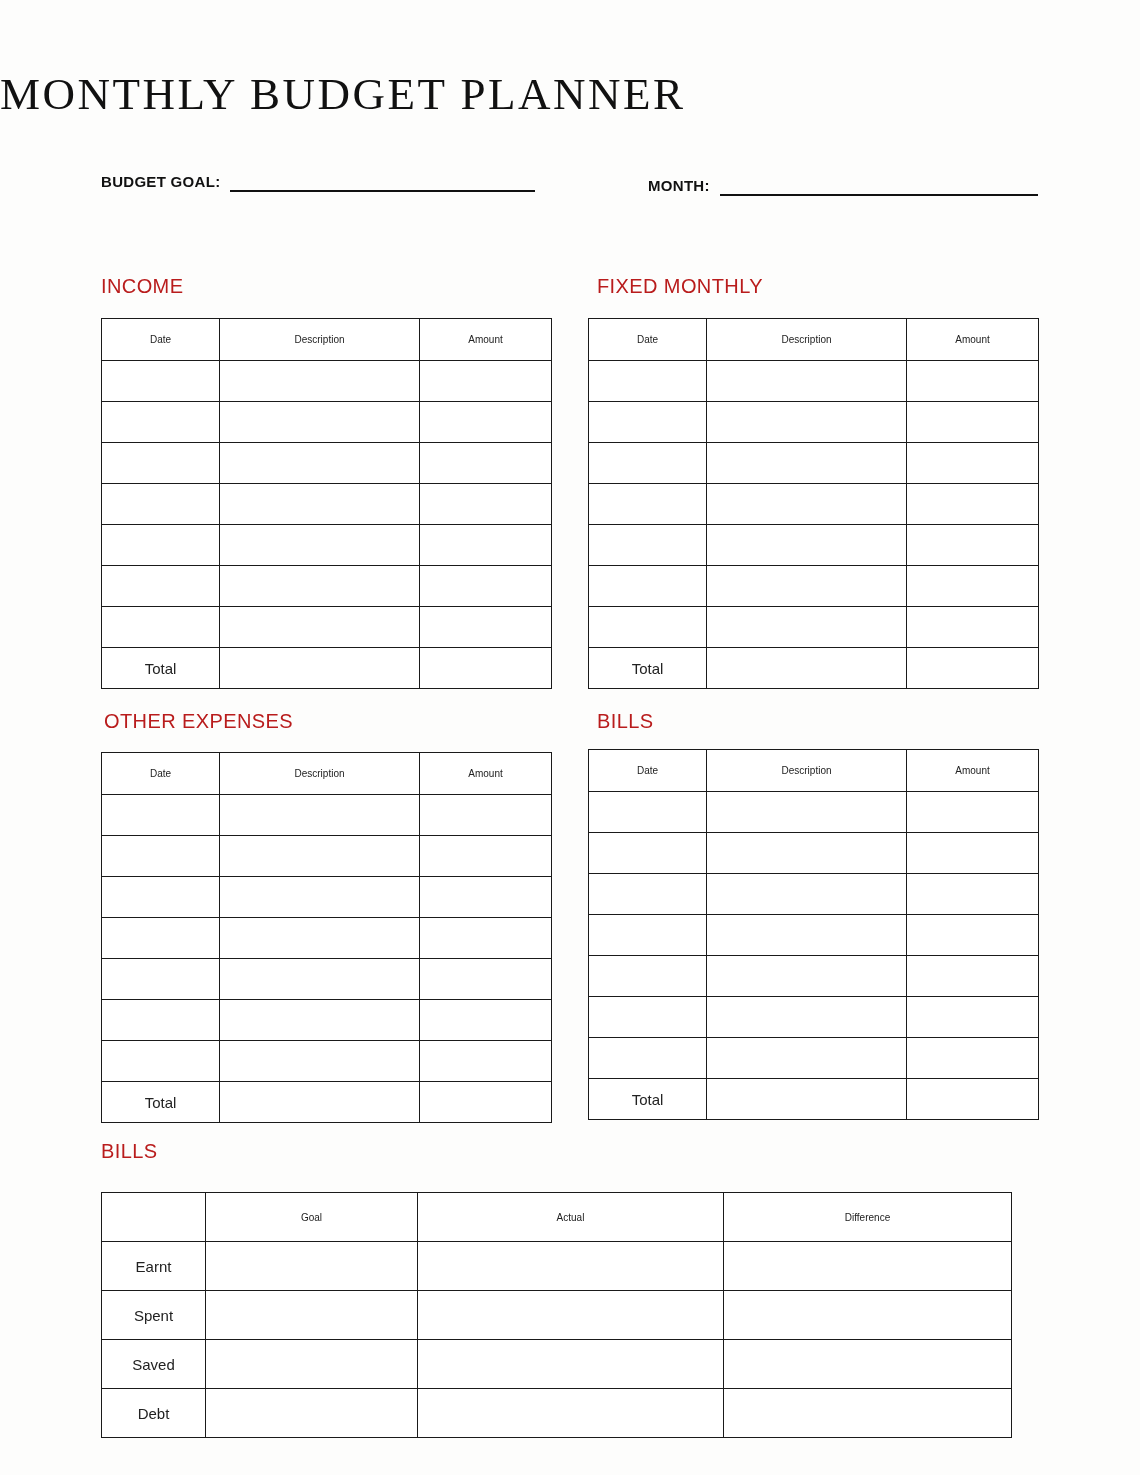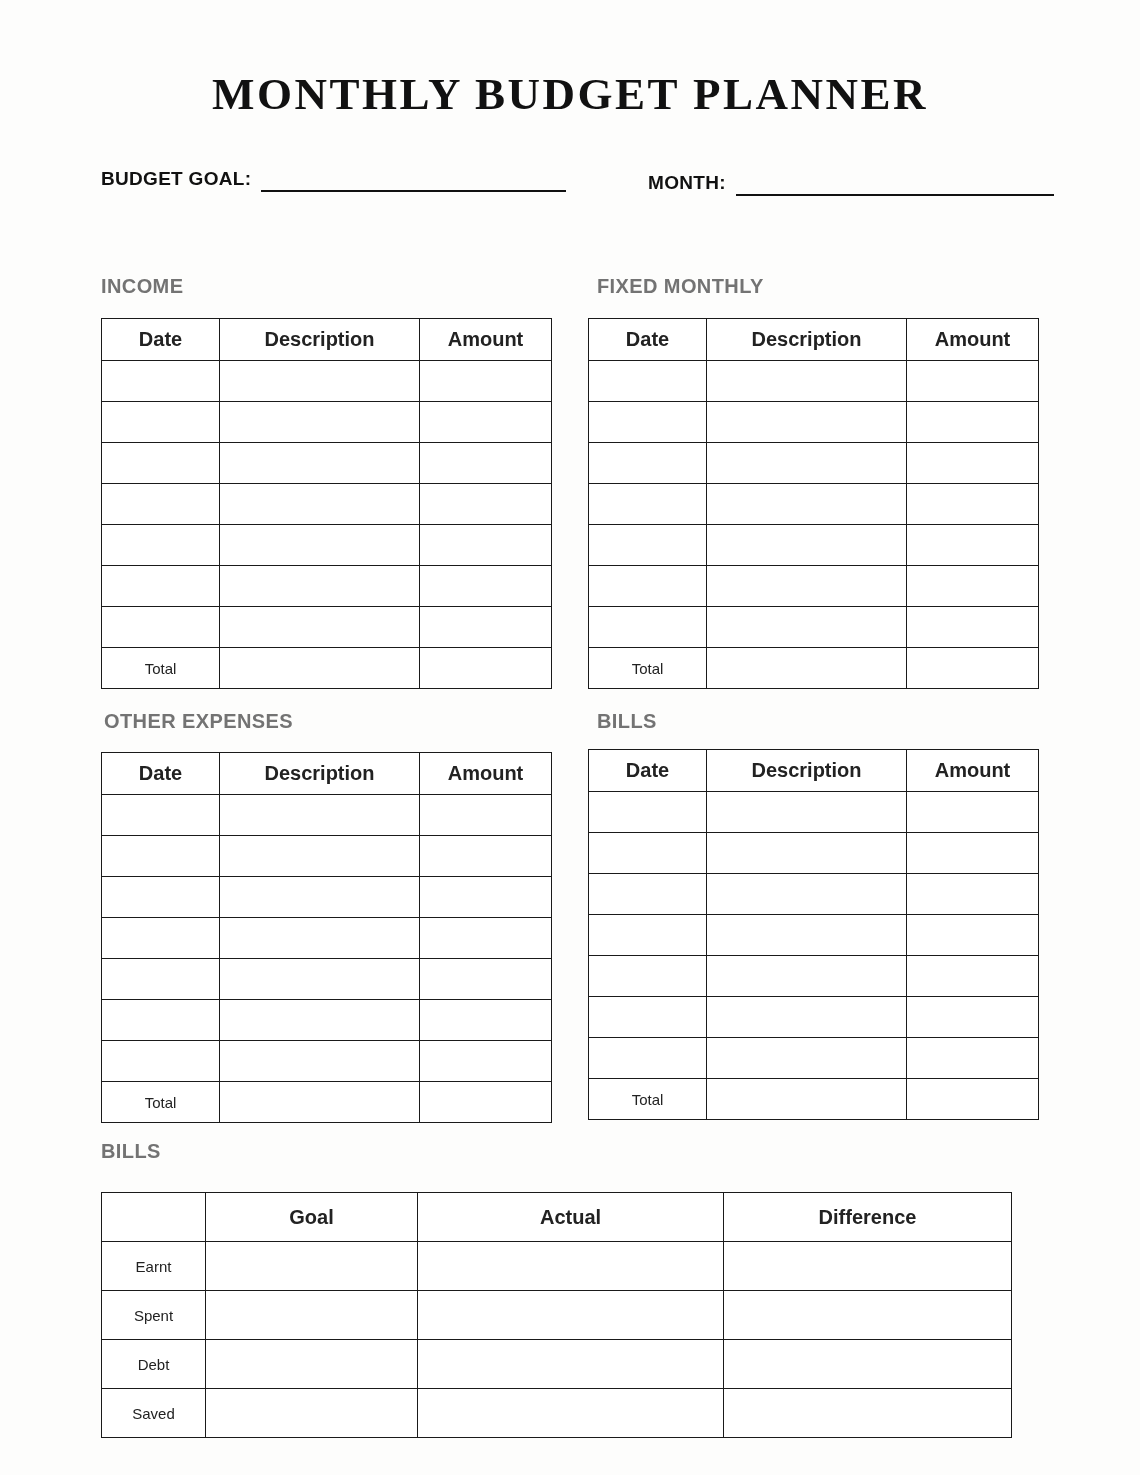--- a/index.html
+++ b/index.html
@@ -20,82 +20,80 @@
     inset: 0;
     background: #fdfdfc;
   }
 
   
   .title {
     position: absolute;
     top: 68px;
     left: 0;
     width: 100%;
-    text-align: center;
     font-family: "Liberation Serif", serif;
     font-size: 45px;
     letter-spacing: 2.5px;
-    font-weight: 700;
+    font-weight: 400;
     color: #111;
     white-space: nowrap;
   }
 
   
   .field {
     position: absolute;
     display: flex;
     align-items: flex-end;
   }
   .field-label {
-    font-size: 19px;
+    font-size: 15px;
     font-weight: bold;
     letter-spacing: 0.3px;
     color: #111;
     white-space: nowrap;
     padding-bottom: 2px;
   }
   .field-line {
     border-bottom: 2px solid #111;
     height: 22px;
     margin-left: 10px;
   }
   #budget-goal { left: 101px; top: 168px; }
   #budget-goal .field-line { width: 305px; }
   #month { left: 648px; top: 172px; align-items: flex-end; }
   #month .field-line { width: 318px; }
 
   
   .section-title {
     position: absolute;
     font-size: 20px;
-    font-weight: bold;
+    font-weight: normal;
     letter-spacing: 0.4px;
-    color: #737373;
+    color: #b91c1c;
   }
 
   
   table.grid {
     position: absolute;
     border-collapse: collapse;
     table-layout: fixed;
     background: #fff;
   }
   table.grid td, table.grid th {
     border: 1.6px solid #1a1a1a;
     height: 40px;
     font-weight: normal;
     font-size: 15px;
     color: #222;
     text-align: center;
     padding: 0;
   }
   table.grid th {
     height: 41px;
-    font-size: 20px;
-    font-weight: bold;
+    font-size: 10px;
   }
   td.label-cell {
     font-size: 15px;
     color: #222;
   }
 
   
   .col-date  { width: 118px; }
   .col-desc  { width: 200px; }
   .col-amt   { width: 132px; }
@@ -391,27 +389,27 @@
         <td></td>
         <td></td>
       </tr>
       <tr>
         <td class="label-cell">Spent</td>
         <td></td>
         <td></td>
         <td></td>
       </tr>
       <tr>
+        <td class="label-cell">Saved</td>
+        <td></td>
+        <td></td>
+        <td></td>
+      </tr>
+      <tr>
         <td class="label-cell">Debt</td>
-        <td></td>
-        <td></td>
-        <td></td>
-      </tr>
-      <tr>
-        <td class="label-cell">Saved</td>
         <td></td>
         <td></td>
         <td></td>
       </tr>
     </tbody>
   </table>
 
 </div>
 
 </body></html>

